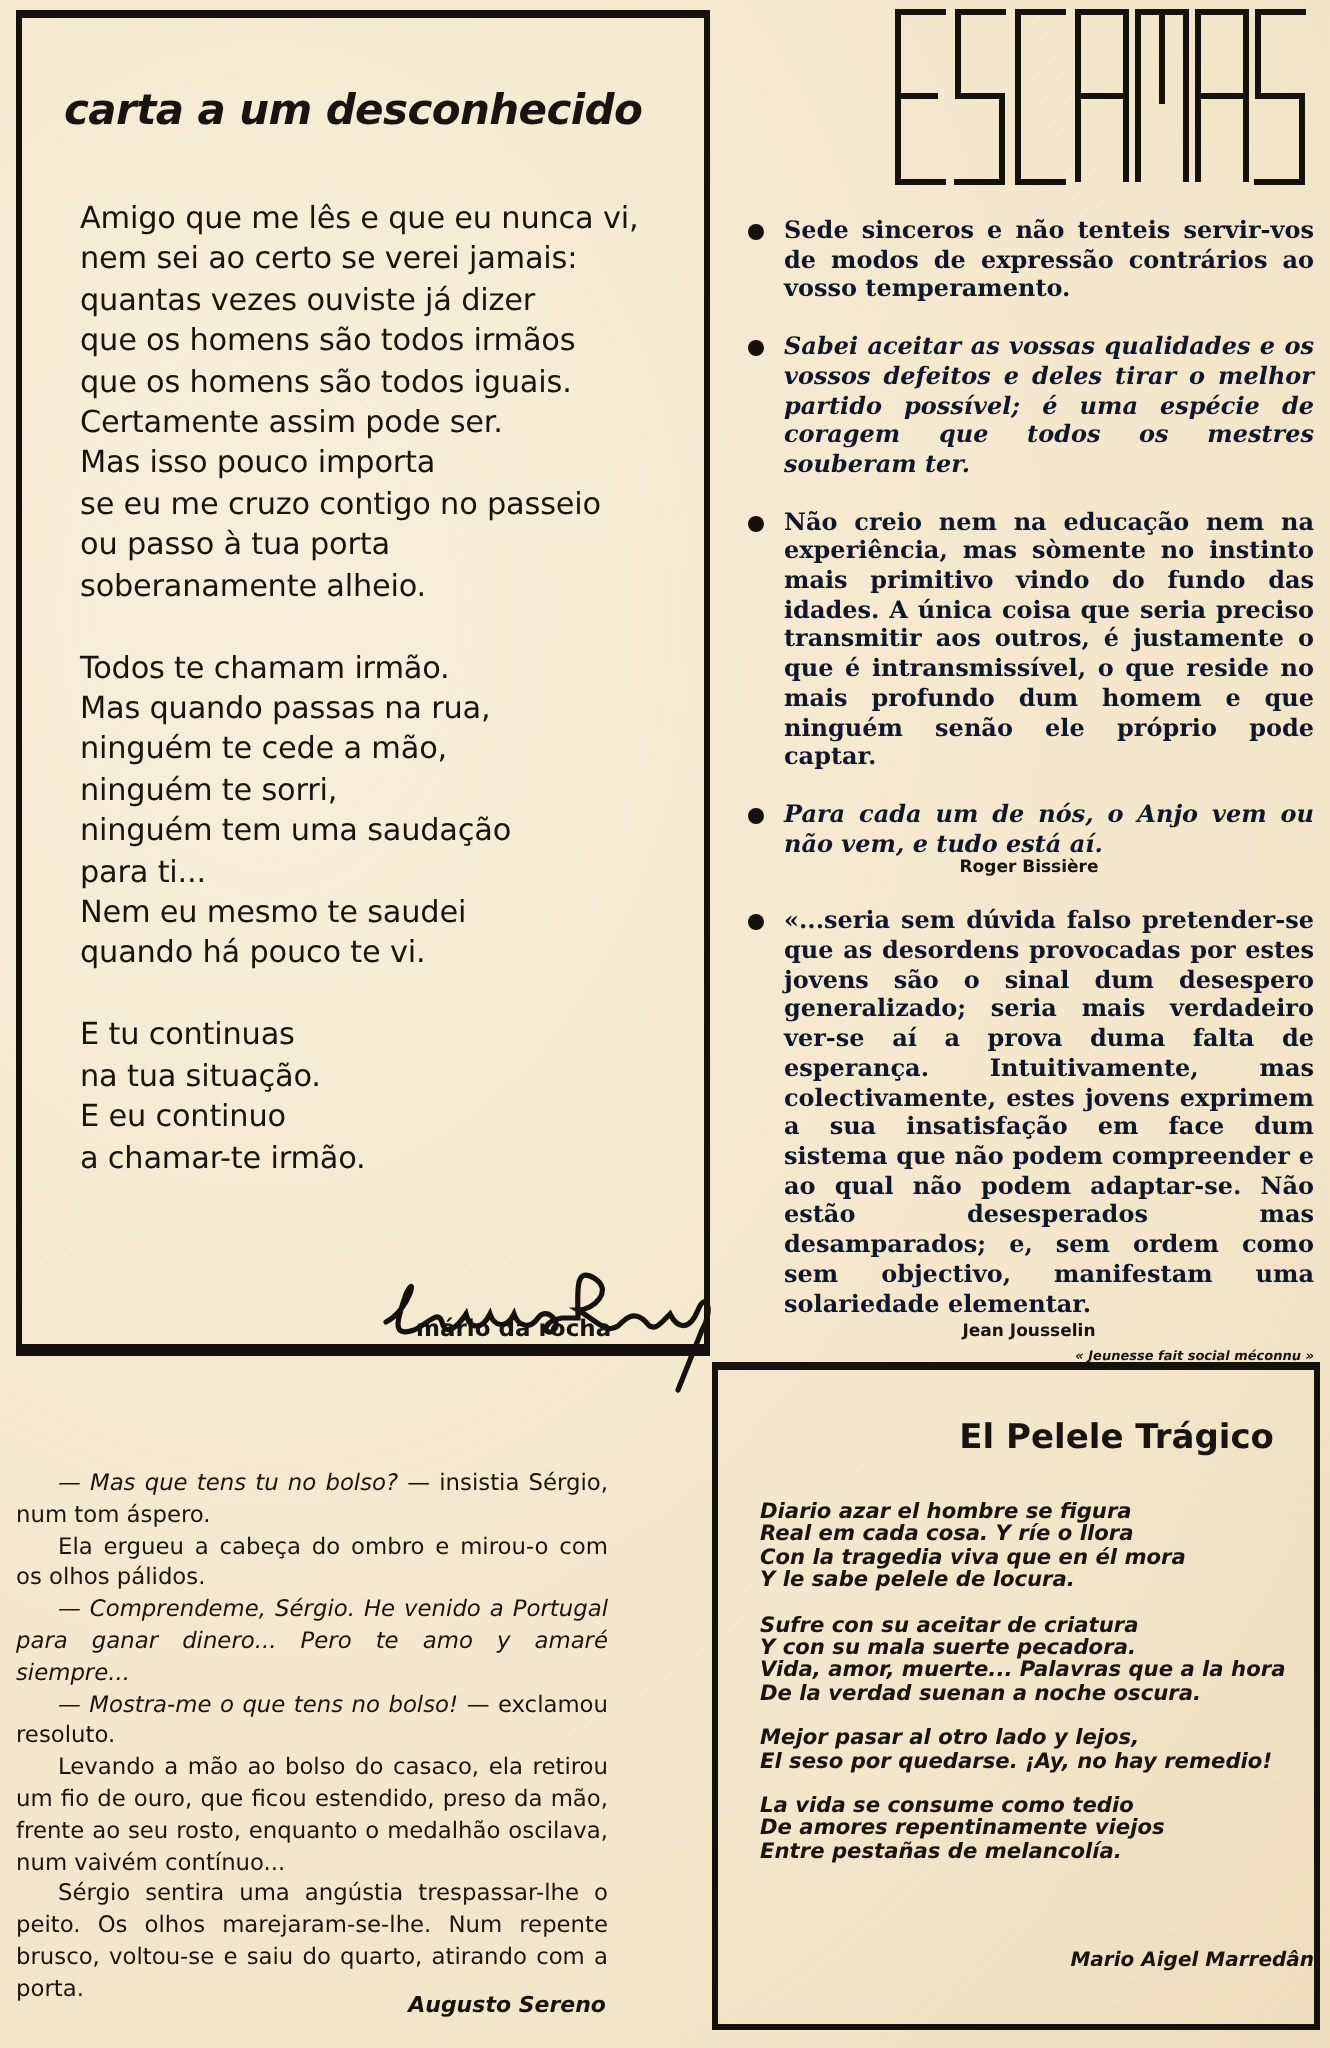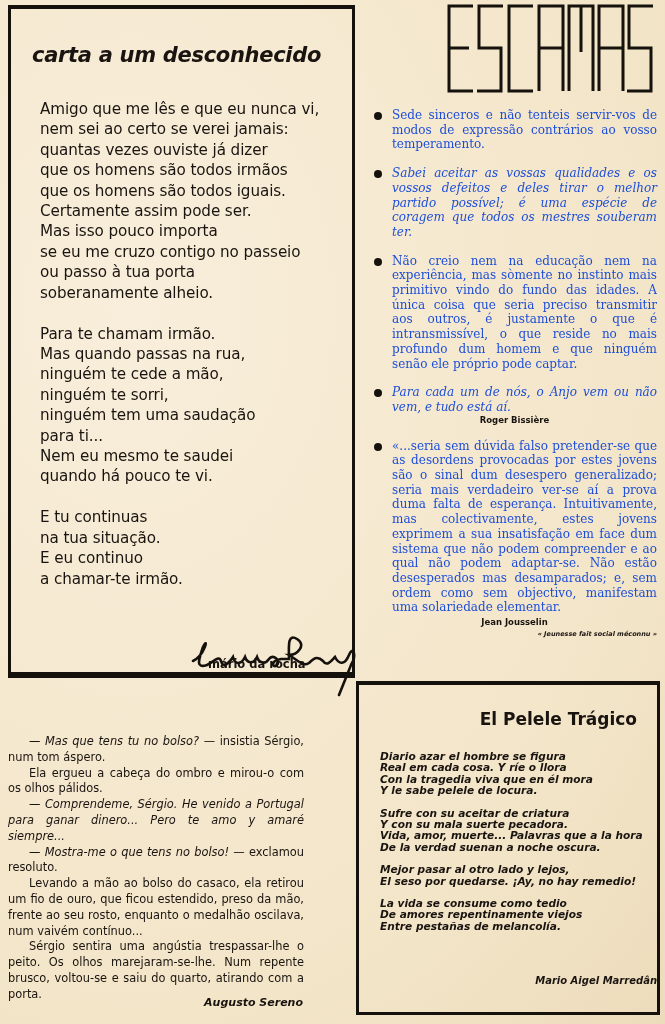--- a/index.html
+++ b/index.html
@@ -26,21 +26,21 @@
   .stanza div { white-space:nowrap; }
   .signature-name {
     position:absolute; left:208px; top:624px; font-size:11.5px; font-weight:bold; margin-top:33px;
   }
   .signature-svg { position:absolute; left:185px; top:625px; }
 
   .escamas-title {
     position:absolute; left:447px; top:2px; width:210px; height:93px;
   }
   .escamas { position:absolute; left:372px; top:108px; width:285px; font-family:"DejaVu Serif", serif; }
-  .quote { position:relative; padding-left:20px; font-size:12px; line-height:14.7px; text-align:justify; margin-bottom:14px; font-weight:normal; color:#1d4ed8; }
+  .quote { position:relative; padding-left:20px; font-size:12px; line-height:14.7px; text-align:justify; margin-bottom:14px; font-weight:bold; color:#0f172a; }
   .quote.italic { font-style:italic; }
   .bullet { position:absolute; left:2px; top:4px; width:8px; height:8px; border-radius:50%; background:#15110d; }
   .attrib { text-align:center; font-size:8.5px; font-weight:bold; font-family:"DejaVu Sans", sans-serif; margin-top:-2px; margin-bottom:14px; }
   .attrib-sub { text-align:right; font-size:6.5px; font-style:italic; font-weight:bold; font-family:"DejaVu Sans", sans-serif; }
 
   .story {
     position:absolute; left:8px; top:734px; width:296px; font-size:11.4px; line-height:15.8px;
     text-align:justify; font-family:"DejaVu Sans", sans-serif; letter-spacing:0px;
   }
   .story p { margin:0; text-indent:21px; }
@@ -70,21 +70,21 @@
     <div>quantas vezes ouviste já dizer</div>
     <div>que os homens são todos irmãos</div>
     <div>que os homens são todos iguais.</div>
     <div>Certamente assim pode ser.</div>
     <div>Mas isso pouco importa</div>
     <div>se eu me cruzo contigo no passeio</div>
     <div>ou passo à tua porta</div>
     <div>soberanamente alheio.</div>
   </div>
   <div class="stanza">
-    <div>Para te chamam irmão.</div>
+    <div>Todos te chamam irmão.</div>
     <div>Mas quando passas na rua,</div>
     <div>ninguém te cede a mão,</div>
     <div>ninguém te sorri,</div>
     <div>ninguém tem uma saudação</div>
     <div>para ti...</div>
     <div>Nem eu mesmo te saudei</div>
     <div>quando há pouco te vi.</div>
   </div>
   <div class="stanza">
     <div>E tu continuas</div>

